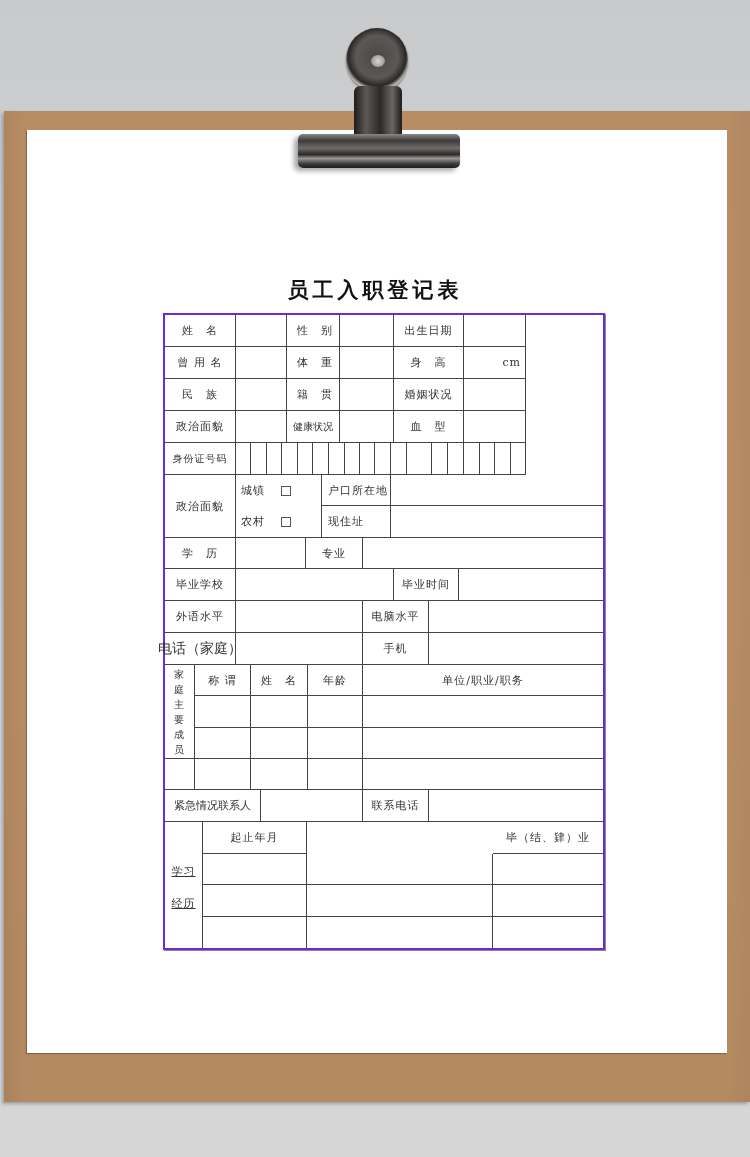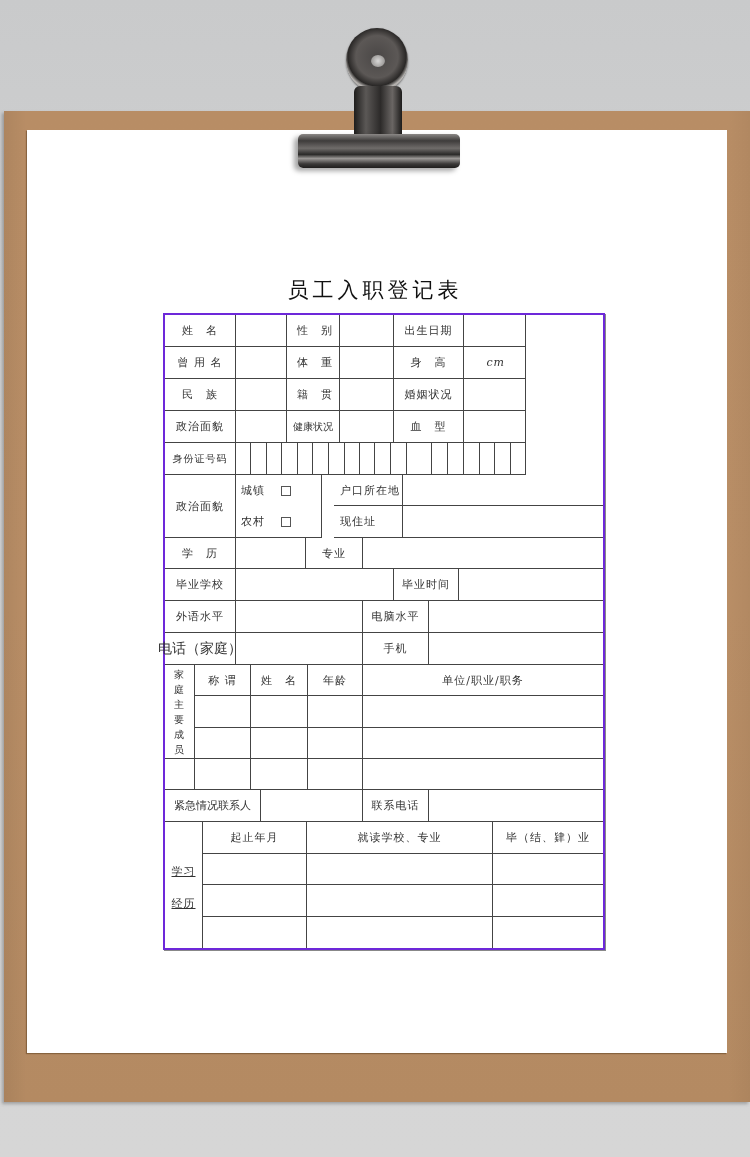--- a/index.html
+++ b/index.html
@@ -41,37 +41,37 @@
   }
   .clip-base {
     position: absolute; left: 2px; top: 110px; width: 162px; height: 34px; border-radius: 5px;
     background: linear-gradient(180deg, #8b8886 0%, #3e3c3b 20%, #6f6c6a 42%, #2b2a29 60%, #9a9795 72%, #3b3938 88%, #1f1e1d 100%);
     box-shadow: -4px 3px 5px rgba(0,0,0,0.35);
   }
   
   .title {
     position: absolute; left: 0; width: 750px; top: 276px; text-align: center;
     font-family: "DejaVu Sans", "Liberation Sans", sans-serif;
-    font-size: 21px; font-weight: normal; letter-spacing: 4px; color: #111;
+    font-size: 21px; font-weight: bold; letter-spacing: 4px; color: #111;
   }
   
   .form {
     position: absolute; left: 163px; top: 313px; width: 442px; height: 637px;
     border: 2px solid #6d28d9; box-sizing: border-box;
     box-shadow: 1px 1px 0 #888;
   }
   .cell {
     position: absolute; box-sizing: border-box;
     border-right: 1px solid #444; border-bottom: 1px solid #444;
     display: flex; align-items: center; justify-content: center;
     font-size: 11px; color: #333; white-space: nowrap; letter-spacing: 1px;
   }
   .cell.spread { justify-content: space-around; padding: 0 10px; }
-  .cell.left { justify-content: flex-start; padding-left: 6px; margin-left: 12px; }
-  .cell.right { justify-content: flex-end; padding-right: 20px; font-style: italic; }
+  .cell.left { justify-content: flex-start; padding-left: 6px; }
+  .cell.right { justify-content: flex-end; padding-right: 4px; }
   .cell.nob { border-right: none; }
   .cell.nobb { border-bottom: none; text-decoration: underline; }
   .vert { flex-direction: column; line-height: 15px; font-size: 10px; }
   .chk { display: inline-block; width: 8px; height: 8px; border: 1px solid #555; margin-left: 16px; }
   .hh-opt { position: absolute; font-size: 11px; color: #333; display: flex; align-items: center; letter-spacing: 1px; }
 </style>
 </head>
 <body>
 
 <div class="board"></div>
@@ -206,21 +206,20 @@
   <div class="cell" style="left:0;top:475px;width:96px;height:32px;letter-spacing:0">紧急情况联系人</div>
   <div class="cell" style="left:96px;top:475px;width:102px;height:32px"></div>
   <div class="cell" style="left:198px;top:475px;width:66px;height:32px">联系电话</div>
   <div class="cell nob" style="left:264px;top:475px;width:174px;height:32px"></div>
 
   <div class="cell nobb vert" style="left:0;top:507px;width:38px;height:126px;font-size:11px;line-height:32px;padding-top:6px">
     <span>学习</span>
     <span>经历</span>
   </div>
   <div class="cell" style="left:38px;top:507px;width:104px;height:32px">起止年月</div>
-  <div class="cell" style="left:142px;top:507px;width:186px;height:32px">就读学校、专业</div>
   <div class="cell nob" style="left:328px;top:507px;width:110px;height:32px">毕（结、肄）业</div>
 
   <div class="cell" style="left:38px;top:539px;width:104px;height:31px"></div>
   <div class="cell" style="left:142px;top:539px;width:186px;height:31px"></div>
   <div class="cell nob" style="left:328px;top:539px;width:110px;height:31px"></div>
 
   <div class="cell" style="left:38px;top:570px;width:104px;height:32px"></div>
   <div class="cell" style="left:142px;top:570px;width:186px;height:32px"></div>
   <div class="cell nob" style="left:328px;top:570px;width:110px;height:32px"></div>
 

